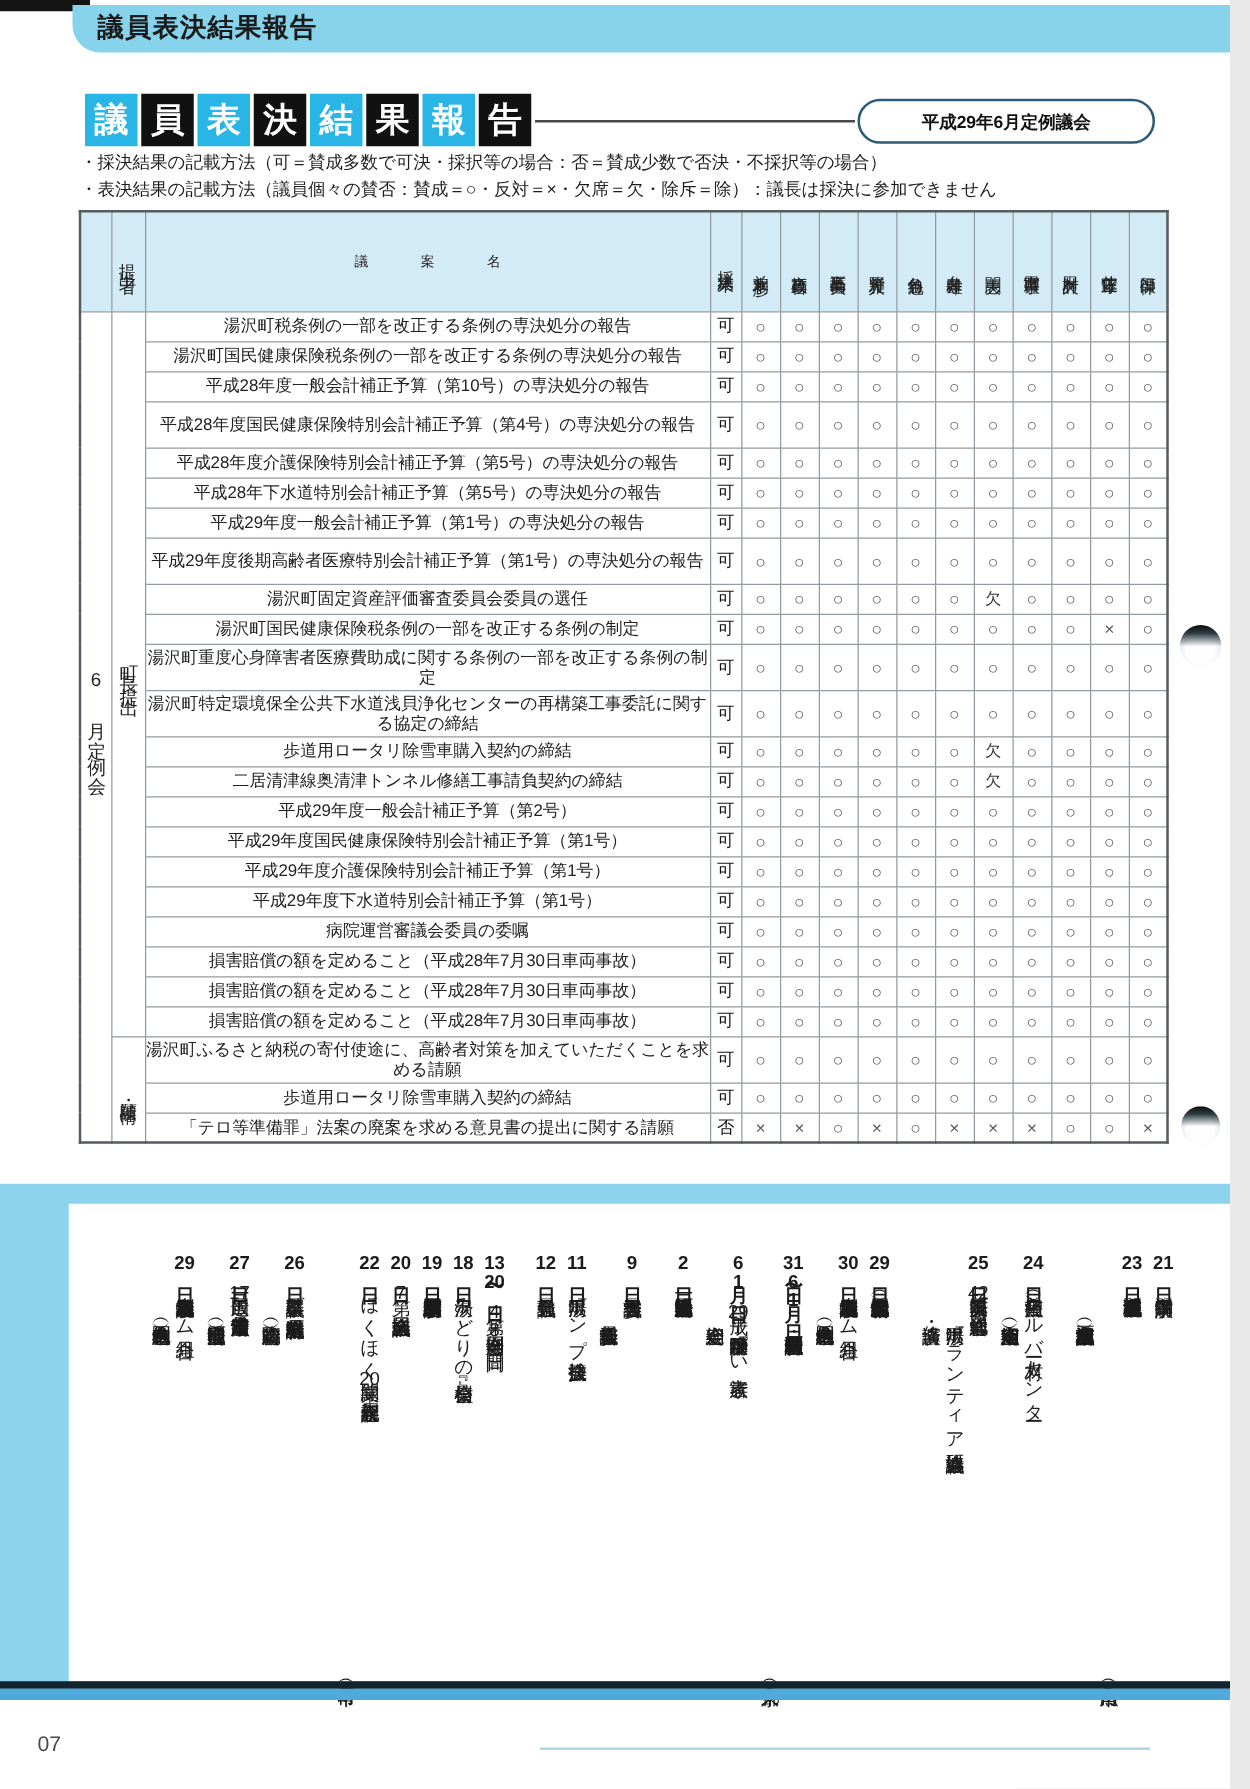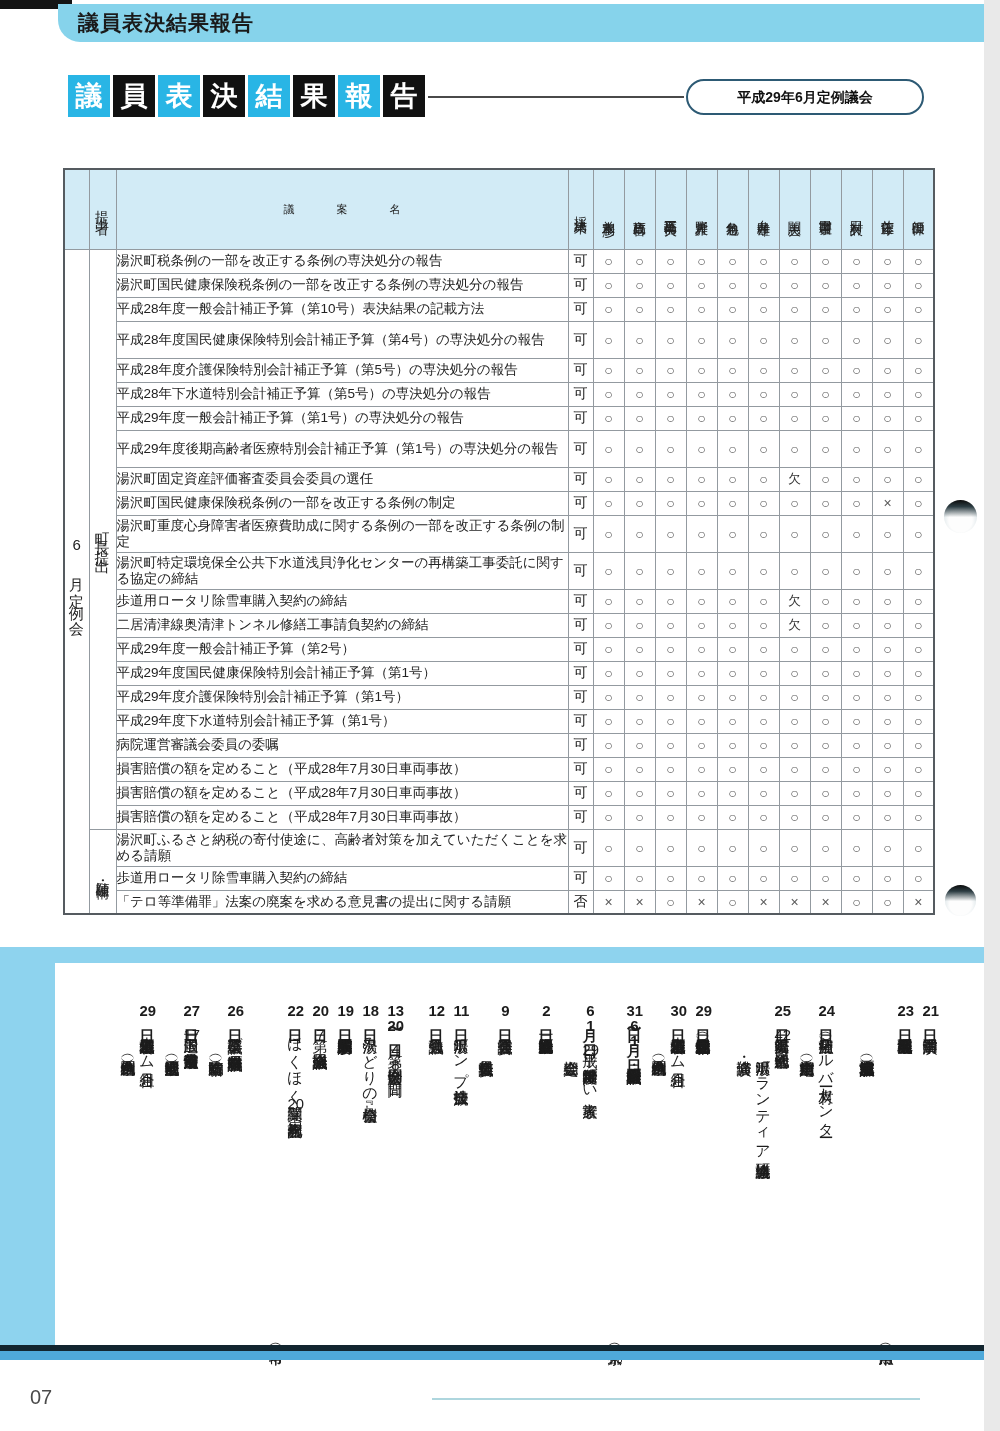--- a/index.html
+++ b/index.html
@@ -28,21 +28,21 @@
              border:2px solid #555b60;}
   table.vote td,table.vote th{border:1px solid #939aa0;padding:0;box-sizing:border-box;}
   table.vote thead th{background:#d2ebf6;font-weight:normal;height:80px;vertical-align:middle;text-align:center;}
   col.cA{width:25px;} col.cB{width:27px;} col.cN{width:452px;} col.cR{width:25px;} col.cM{width:31px;}
   .vt{writing-mode:vertical-rl;text-orientation:upright;display:inline-block;line-height:1;}
   .vt-proposer{font-size:14px;letter-spacing:6px;}
   .vt-res{font-size:13px;letter-spacing:2px;}
   .vt-mem{font-size:13px;letter-spacing:1px;}
   .thName-inner{letter-spacing:42px;padding-left:42px;font-size:11px;}
   tr.s td{height:24px;} tr.t td{height:37px;}
-  td.name{text-align:left;padding:2px 8px;line-height:16px;font-size:13.5px;}
+  td.name{text-align:center;padding:2px 8px;line-height:16px;font-size:13.5px;}
   td.res{text-align:center;font-size:14px;color:#111;}
   td.mark{text-align:center;font-size:14px;color:#5a5a5a;}
   td.mark.k{color:#333;font-size:13px;}
   td.colA,td.colB{text-align:center;vertical-align:middle;background:#fff;}
   .vt-session{font-size:15px;letter-spacing:14px;}
   .vt-groupA{font-size:15px;letter-spacing:9px;}
   .vt-groupB{font-size:13.5px;letter-spacing:1px;}
   
   .hole{position:absolute;width:33px;height:33px;border-radius:50%;
         background:linear-gradient(180deg,#0b0b0b 0%,#2c3c42 20%,rgba(255,255,255,0) 52%),
@@ -57,21 +57,21 @@
   .sched{position:absolute;left:0;top:40px;right:60px;display:flex;flex-direction:row-reverse;
          justify-content:flex-start;column-gap:6px;}
   .entry{height:335px;writing-mode:vertical-rl;text-orientation:mixed;font-size:15px;color:#1c1c1c;}
   .entry.glg{margin-right:16px;}
   .entry .col{line-height:19px;letter-spacing:0;}
   .entry .col.indent{padding-top:46px;}
   .entry .col.bottom{text-align:end;}
   .date{font-weight:700;margin-bottom:9px;}
   .tcy{text-combine-upright:all;-webkit-text-combine:horizontal;}
   
-  .footer-num{position:absolute;left:30px;top:1386px;font-size:20px;color:#4a4a4a;}
+  .footer-num{position:absolute;left:30px;top:1386px;font-size:17px;color:#4a4a4a;}
   .footer-text{position:absolute;left:78px;top:1388px;font-size:13.5px;color:#333;letter-spacing:0.5px;}
   .footer-line{position:absolute;left:432px;top:1398px;width:488px;height:2px;background:#aed6de;}
 </style>
 </head>
 <body>
 
 <div class="page">
 
   <div class="corner-artifact"></div>
 
@@ -85,20 +85,24 @@
       <div class="tbox cyn">表</div>
       <div class="tbox blk">決</div>
       <div class="tbox cyn">結</div>
       <div class="tbox blk">果</div>
       <div class="tbox cyn">報</div>
       <div class="tbox blk">告</div>
     </div>
   <div class="title-line"></div>
   <div class="pill">平成29年6月定例議会</div>
 
+  <div class="notes">
+    <div>・採決結果の記載方法（可＝賛成多数で可決・採択等の場合：否＝賛成少数で否決・不採択等の場合）</div>
+    <div>・表決結果の記載方法（議員個々の賛否：賛成＝○・反対＝×・欠席＝欠・除斥＝除）：議長は採決に参加できません</div>
+  </div>
 
   <div class="tablewrap">
     <table class="vote">
       <colgroup>
         <col class="cA">
           <col class="cB">
           <col class="cN">
           <col class="cR">
         <col class="cM">
           <col class="cM">
@@ -164,21 +168,21 @@
             <td class="mark">○</td>
             <td class="mark">○</td>
             <td class="mark">○</td>
             <td class="mark">○</td>
             <td class="mark">○</td>
             <td class="mark">○</td>
             <td class="mark">○</td>
             <td class="mark">○</td>
           </tr>
           <tr class="s">
-            <td class="name">平成28年度一般会計補正予算（第10号）表決結果の記載方法</td>
+            <td class="name">平成28年度一般会計補正予算（第10号）の専決処分の報告</td>
             <td class="res">可</td>
             <td class="mark">○</td>
             <td class="mark">○</td>
             <td class="mark">○</td>
             <td class="mark">○</td>
             <td class="mark">○</td>
             <td class="mark">○</td>
             <td class="mark">○</td>
             <td class="mark">○</td>
             <td class="mark">○</td>

